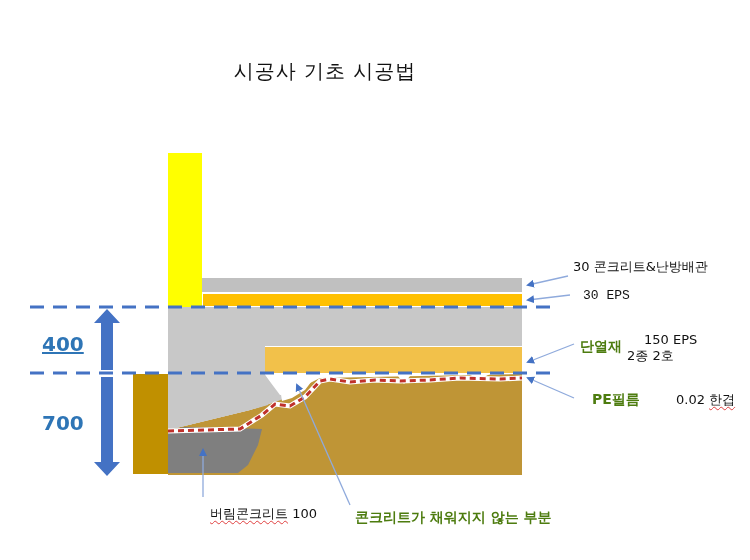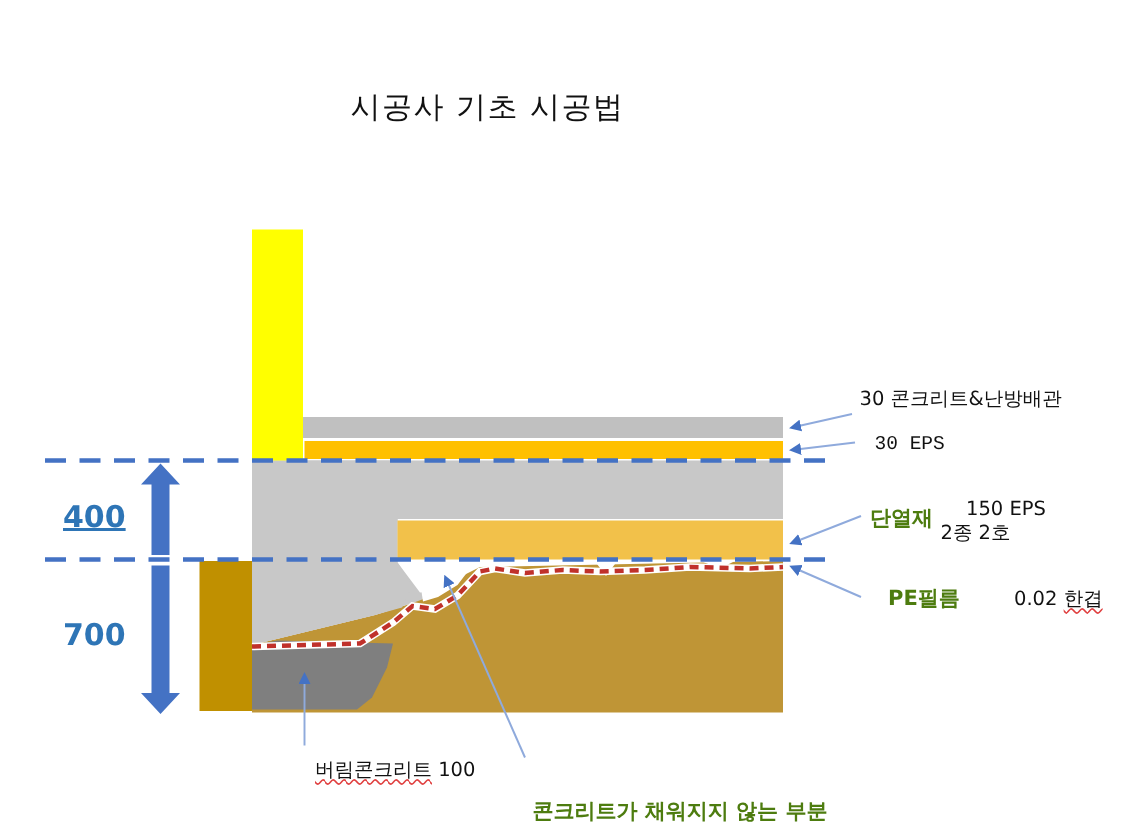--- a/index.html
+++ b/index.html
@@ -82,13 +82,13 @@
 <div class="lbl lbl-gray" style="left:592px; top:391px;">PE필름</div>
 <div class="lbl" style="left:676px; top:391px;">
   <span>0.02</span>
   <span class="squig">한겹</span>
 </div>
 
 <div class="lbl" style="left:178px; top:505px;margin-left:32px;">
   <span class="squig">버림콘크리트</span>
   <span>100</span>
 </div>
-<div class="lbl lbl-gray" style="left:355px; top:509px;margin-top:24px;">콘크리트가 채워지지 않는 부분</div>
+<div class="lbl lbl-gray" style="left:355px; top:509px;">콘크리트가 채워지지 않는 부분</div>
 
 </body></html>

